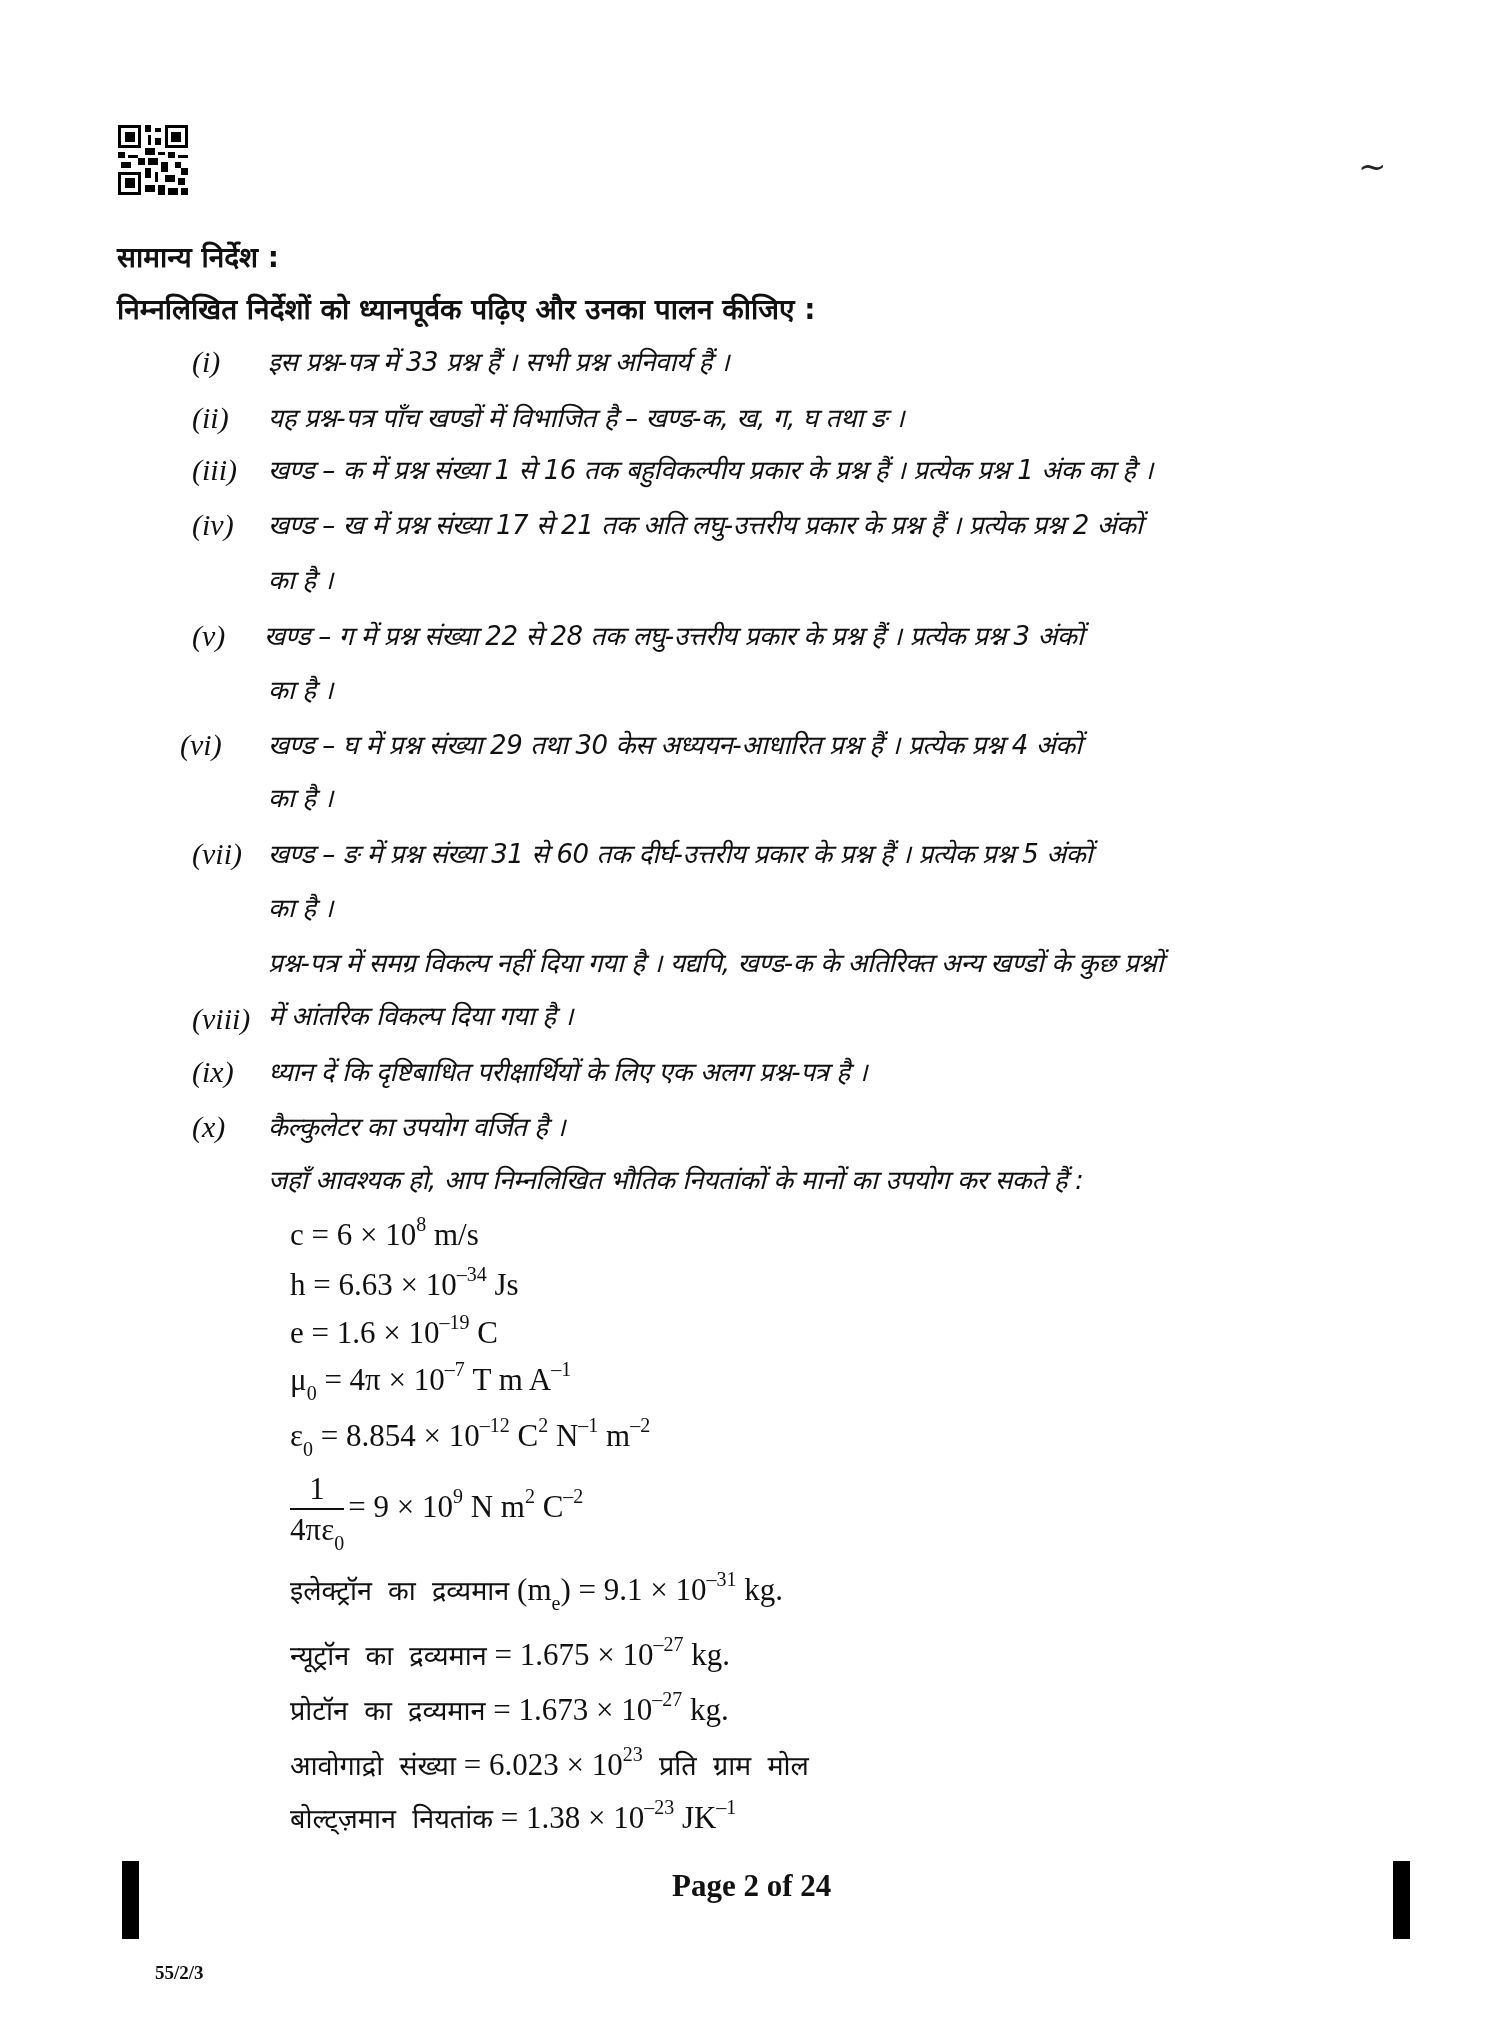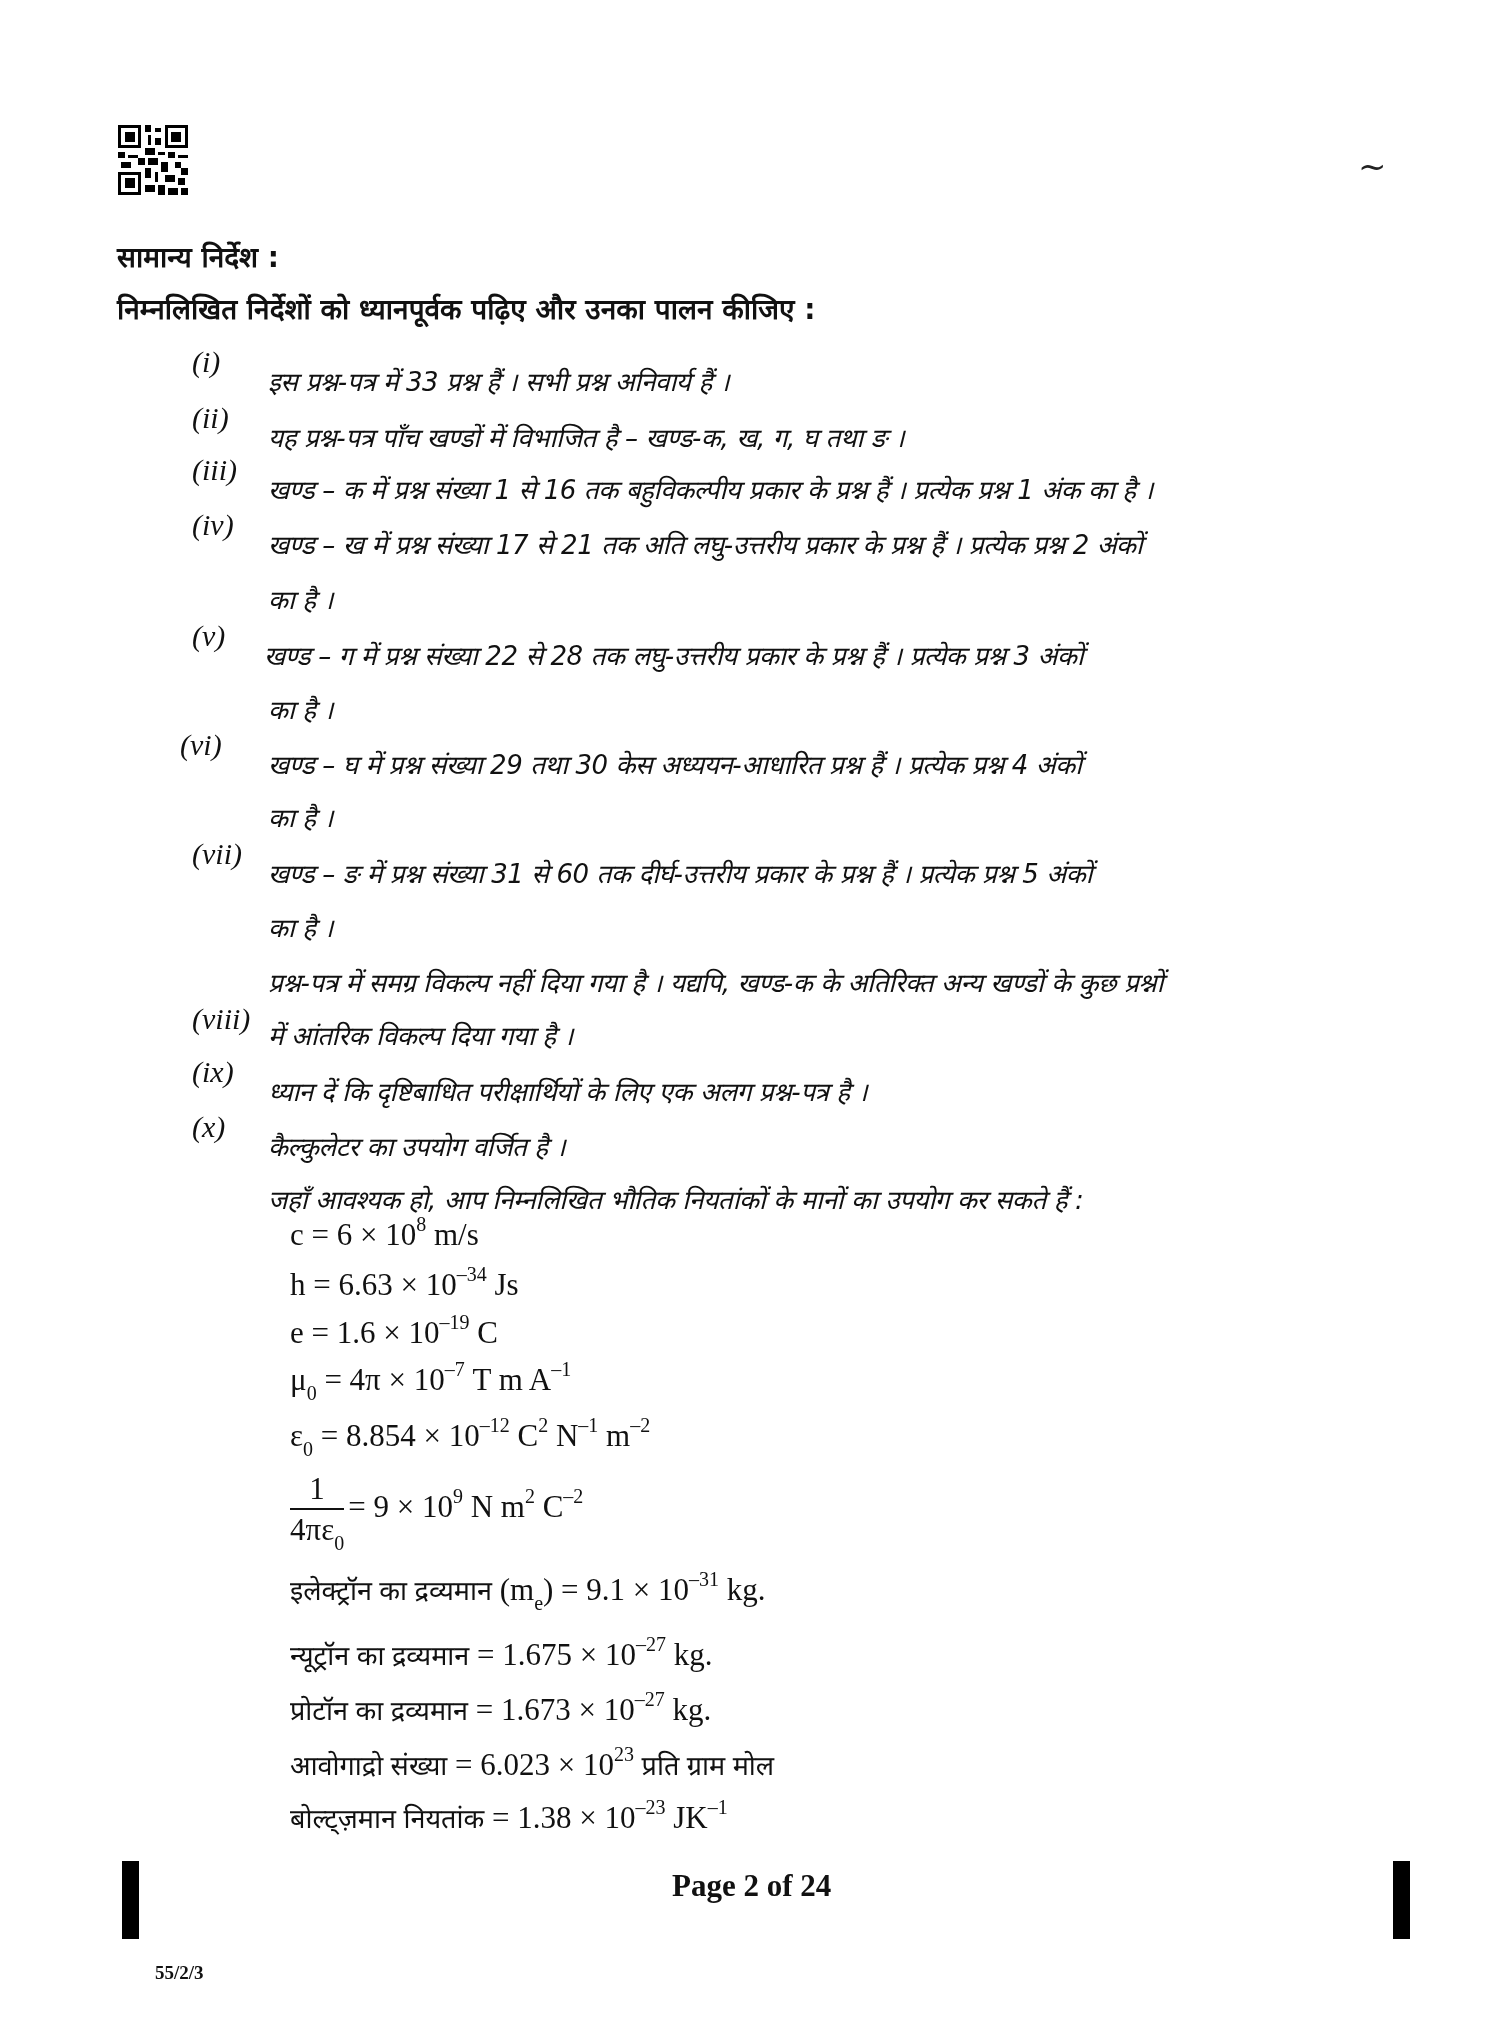--- a/index.html
+++ b/index.html
@@ -2,23 +2,23 @@
 <html><head>
 <meta charset="utf-8">
 <style>
   html, body { margin: 0; padding: 0; background: #ffffff; }
   body { width: 1505px; height: 2034px; position: relative; overflow: hidden; color: #111; font-family: "Liberation Serif", "DejaVu Serif", serif; }
   .abs { position: absolute; white-space: nowrap; }
   .qr { position: absolute; left: 118px; top: 125px; width: 70px; height: 70px; }
   .tilde { position: absolute; left: 1358px; top: 146px; font-size: 34px; font-family: "DejaVu Serif", serif; color: #222; }
   .title { left: 117px; font-family: "DejaVu Sans", sans-serif; font-weight: bold; font-size: 28px; line-height: 34px; }
   .label { font-family: "Liberation Serif", serif; font-style: italic; font-size: 30px; line-height: 34px; }
-  .body-text { font-family: "DejaVu Sans", sans-serif; font-style: italic; font-size: 26px; line-height: 34px; letter-spacing: -0.4px; margin-top: 20px; }
+  .body-text { font-family: "DejaVu Sans", sans-serif; font-style: italic; font-size: 26px; line-height: 34px; letter-spacing: -0.4px; }
   .const { left: 290px; font-family: "Liberation Serif", serif; font-size: 31px; line-height: 36px; }
-  .const .hi { font-family: Liberation Sans, sans-serif; font-size: 27px; margin-top: 44px; }
+  .const .hi { font-family: Liberation Mono, monospace; font-size: 27px; margin-top: 44px; }
   .const sup { font-size: 20px; vertical-align: 14px; line-height: 0; }
   .const sub { font-size: 20px; vertical-align: -10px; line-height: 0; }
   .frac { display: inline-block; text-align: center; vertical-align: middle; margin-right: 4px; }
   .frac .top { display: block; border-bottom: 2px solid #111; padding: 0 2px; line-height: 38px; }
   .frac .bot { display: block; line-height: 40px; }
   .bar { position: absolute; background: #000; width: 17px; height: 78px; top: 1861px; }
   .footer-code { left: 155px; top: 1962px; font-family: "Liberation Serif", serif; font-weight: bold; font-size: 19px; }
   .footer-page { left: 672px; top: 1868px; font-family: "Liberation Serif", serif; font-weight: bold; font-size: 31px; }
 </style>
 </head>

